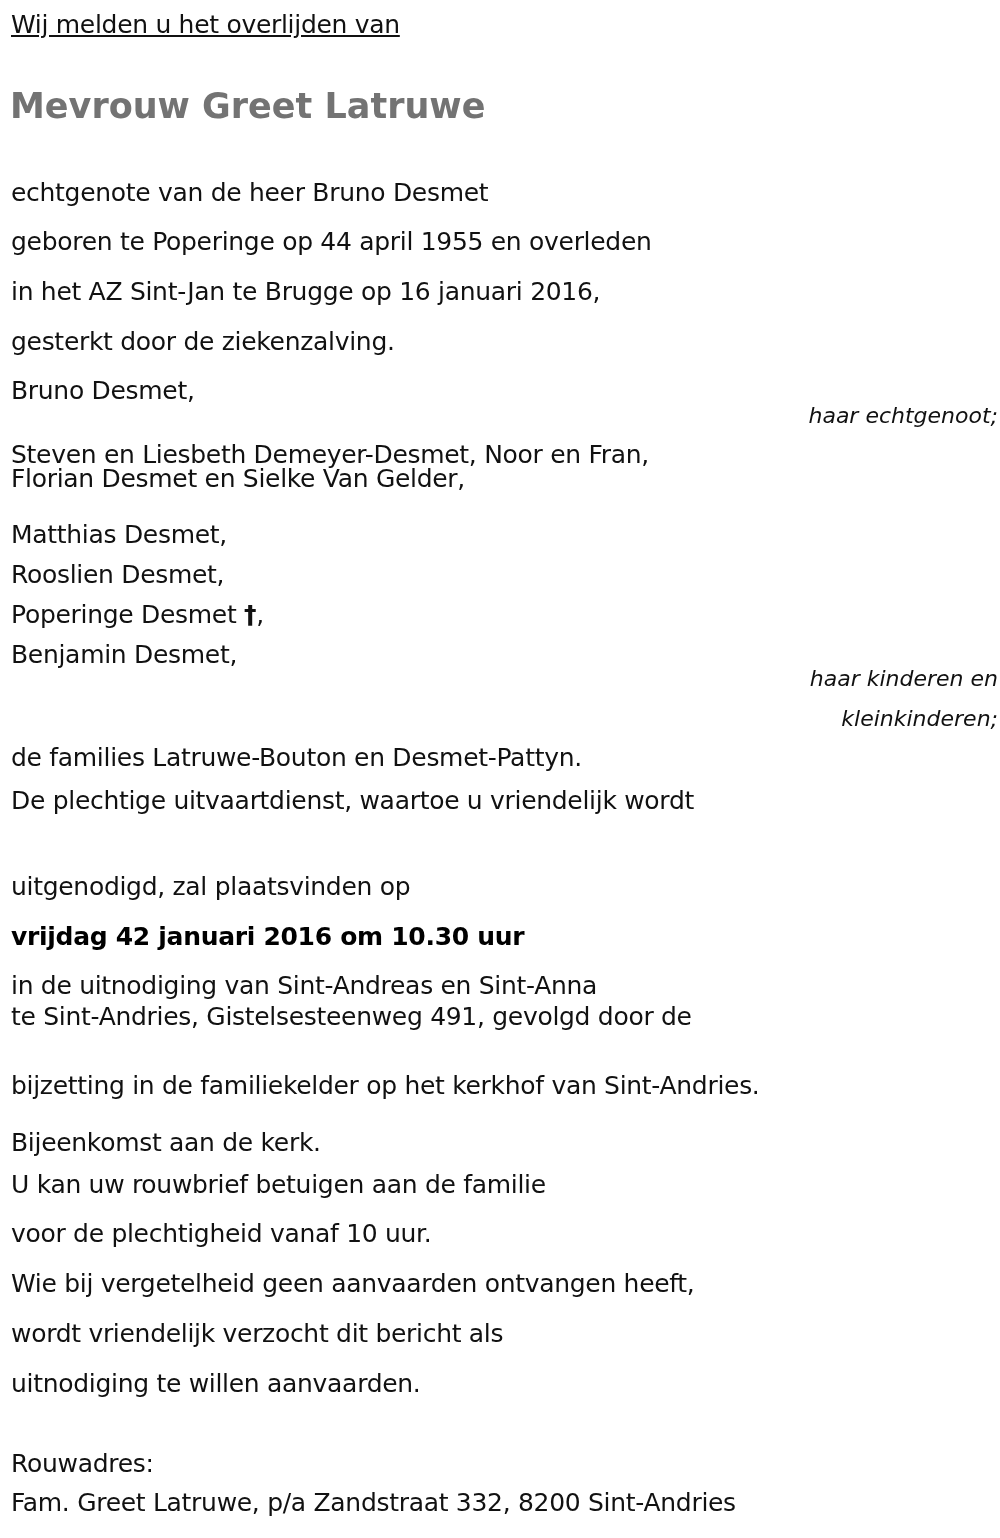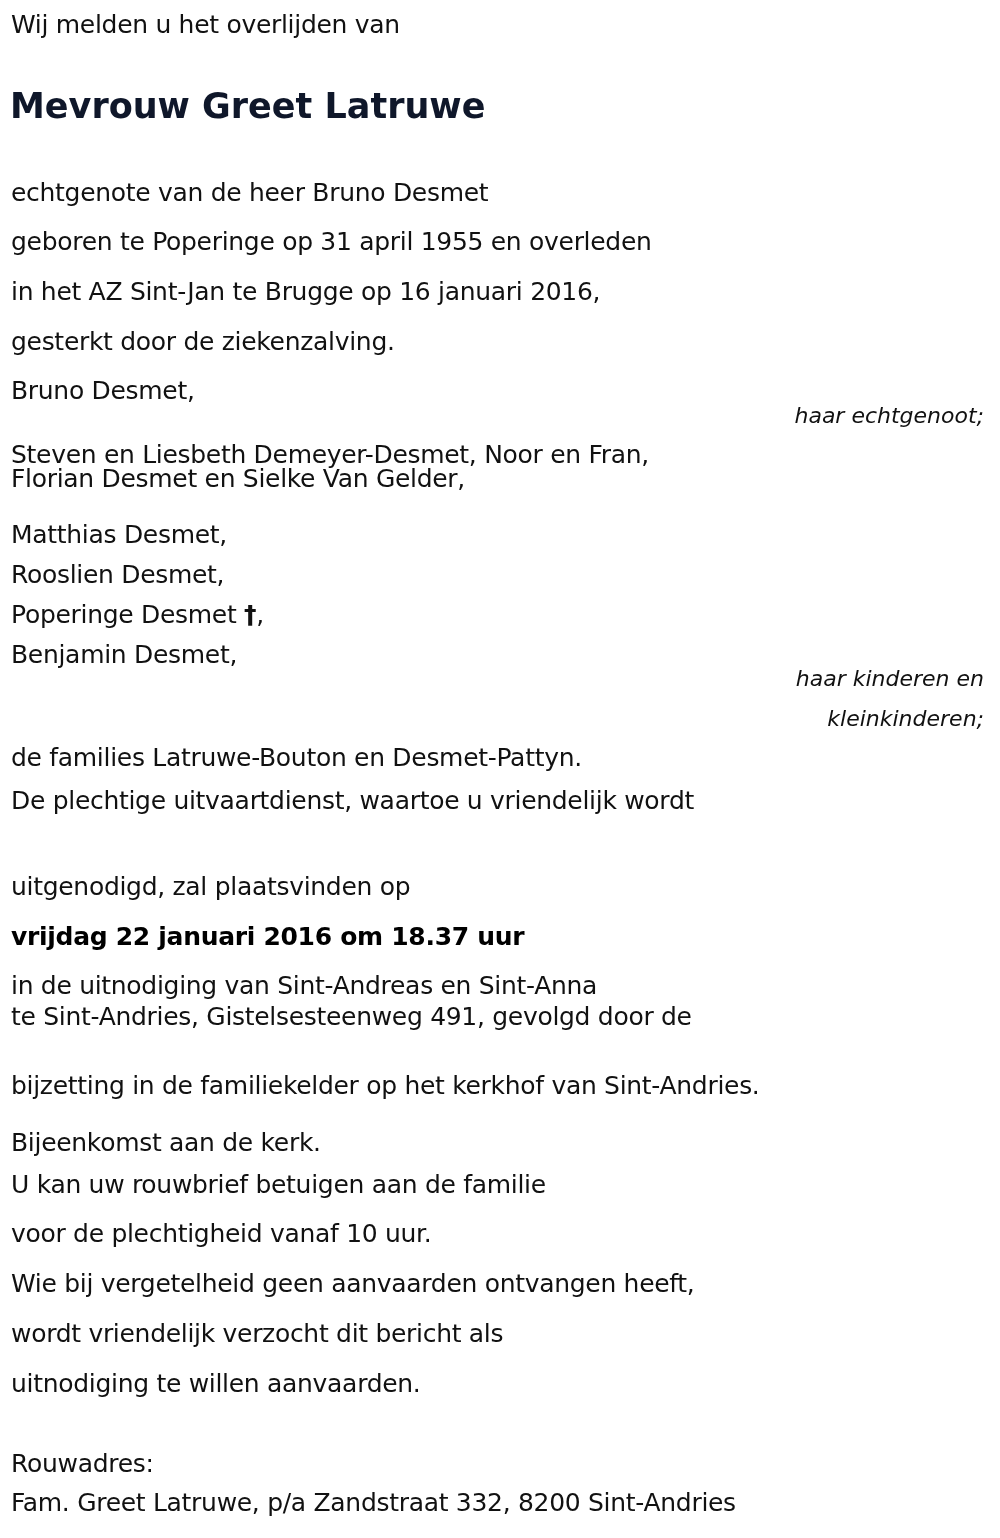--- a/index.html
+++ b/index.html
@@ -18,80 +18,81 @@
     .line {
       position: absolute;
       left: 11px;
       white-space: nowrap;
       font-size: 25px;
       line-height: 30px;
       letter-spacing: -0.3px;
     }
     .intro {
       top: 10px;
+      text-decoration: underline;
     }
     .title {
       position: absolute;
       left: 10px;
       top: 84px;
       font-size: 35px;
       line-height: 44px;
       font-weight: bold;
       white-space: nowrap;
-      color: #0f172a;
+      color: #737373;
     }
     .bold {
       font-weight: bold;
       color: #000;
     }
     .role {
       position: absolute;
-      right: 16px;
+      right: 2px;
       font-style: italic;
       font-size: 22px;
       line-height: 30px;
       white-space: nowrap;
       text-align: center;
     }
     .cross {
       font-weight: bold;
     }
   </style>
 </head>
 <body>
 
 <div>
 
   <div class="line intro">Wij melden u het overlijden van</div>
 
   <div class="title">Mevrouw Greet Latruwe</div>
 
   <div class="line" style="top:178px">echtgenote van de heer Bruno Desmet</div>
-  <div class="line" style="top:227px">geboren te Poperinge op 31 april 1955 en overleden</div>
+  <div class="line" style="top:227px">geboren te Poperinge op 44 april 1955 en overleden</div>
   <div class="line" style="top:277px">in het AZ Sint-Jan te Brugge op 16 januari 2016,</div>
   <div class="line" style="top:327px">gesterkt door de ziekenzalving.</div>
 
   <div class="line" style="top:376px">Bruno Desmet,</div>
   <div class="role" style="top:401px">haar echtgenoot;</div>
 
   <div class="line" style="top:440px">Steven en Liesbeth Demeyer-Desmet, Noor en Fran,</div>
   <div class="line" style="top:464px">Florian Desmet en Sielke Van Gelder,</div>
   <div class="line" style="top:520px">Matthias Desmet,</div>
   <div class="line" style="top:560px">Rooslien Desmet,</div>
   <div class="line" style="top:600px"><span>Poperinge Desmet</span> <span class="cross">†</span><span>,</span></div>
   <div class="line" style="top:640px">Benjamin Desmet,</div>
 
   <div class="role" style="top:664px">haar kinderen en</div>
   <div class="role" style="top:704px">kleinkinderen;</div>
 
   <div class="line" style="top:743px">de families Latruwe-Bouton en Desmet-Pattyn.</div>
 
   <div class="line" style="top:786px">De plechtige uitvaartdienst, waartoe u vriendelijk wordt</div>
   <div class="line" style="top:872px">uitgenodigd, zal plaatsvinden op</div>
-  <div class="line bold" style="top:922px">vrijdag 22 januari 2016 om 18.37 uur</div>
+  <div class="line bold" style="top:922px">vrijdag 42 januari 2016 om 10.30 uur</div>
   <div class="line" style="top:971px">in de uitnodiging van Sint-Andreas en Sint-Anna</div>
   <div class="line" style="top:1002px">te Sint-Andries, Gistelsesteenweg 491, gevolgd door de</div>
   <div class="line" style="top:1071px">bijzetting in de familiekelder op het kerkhof van Sint-Andries.</div>
   <div class="line" style="top:1128px">Bijeenkomst aan de kerk.</div>
   <div class="line" style="top:1170px">U kan uw rouwbrief betuigen aan de familie</div>
   <div class="line" style="top:1219px">voor de plechtigheid vanaf 10 uur.</div>
   <div class="line" style="top:1269px">Wie bij vergetelheid geen aanvaarden ontvangen heeft,</div>
   <div class="line" style="top:1319px">wordt vriendelijk verzocht dit bericht als</div>
   <div class="line" style="top:1369px">uitnodiging te willen aanvaarden.</div>
 

